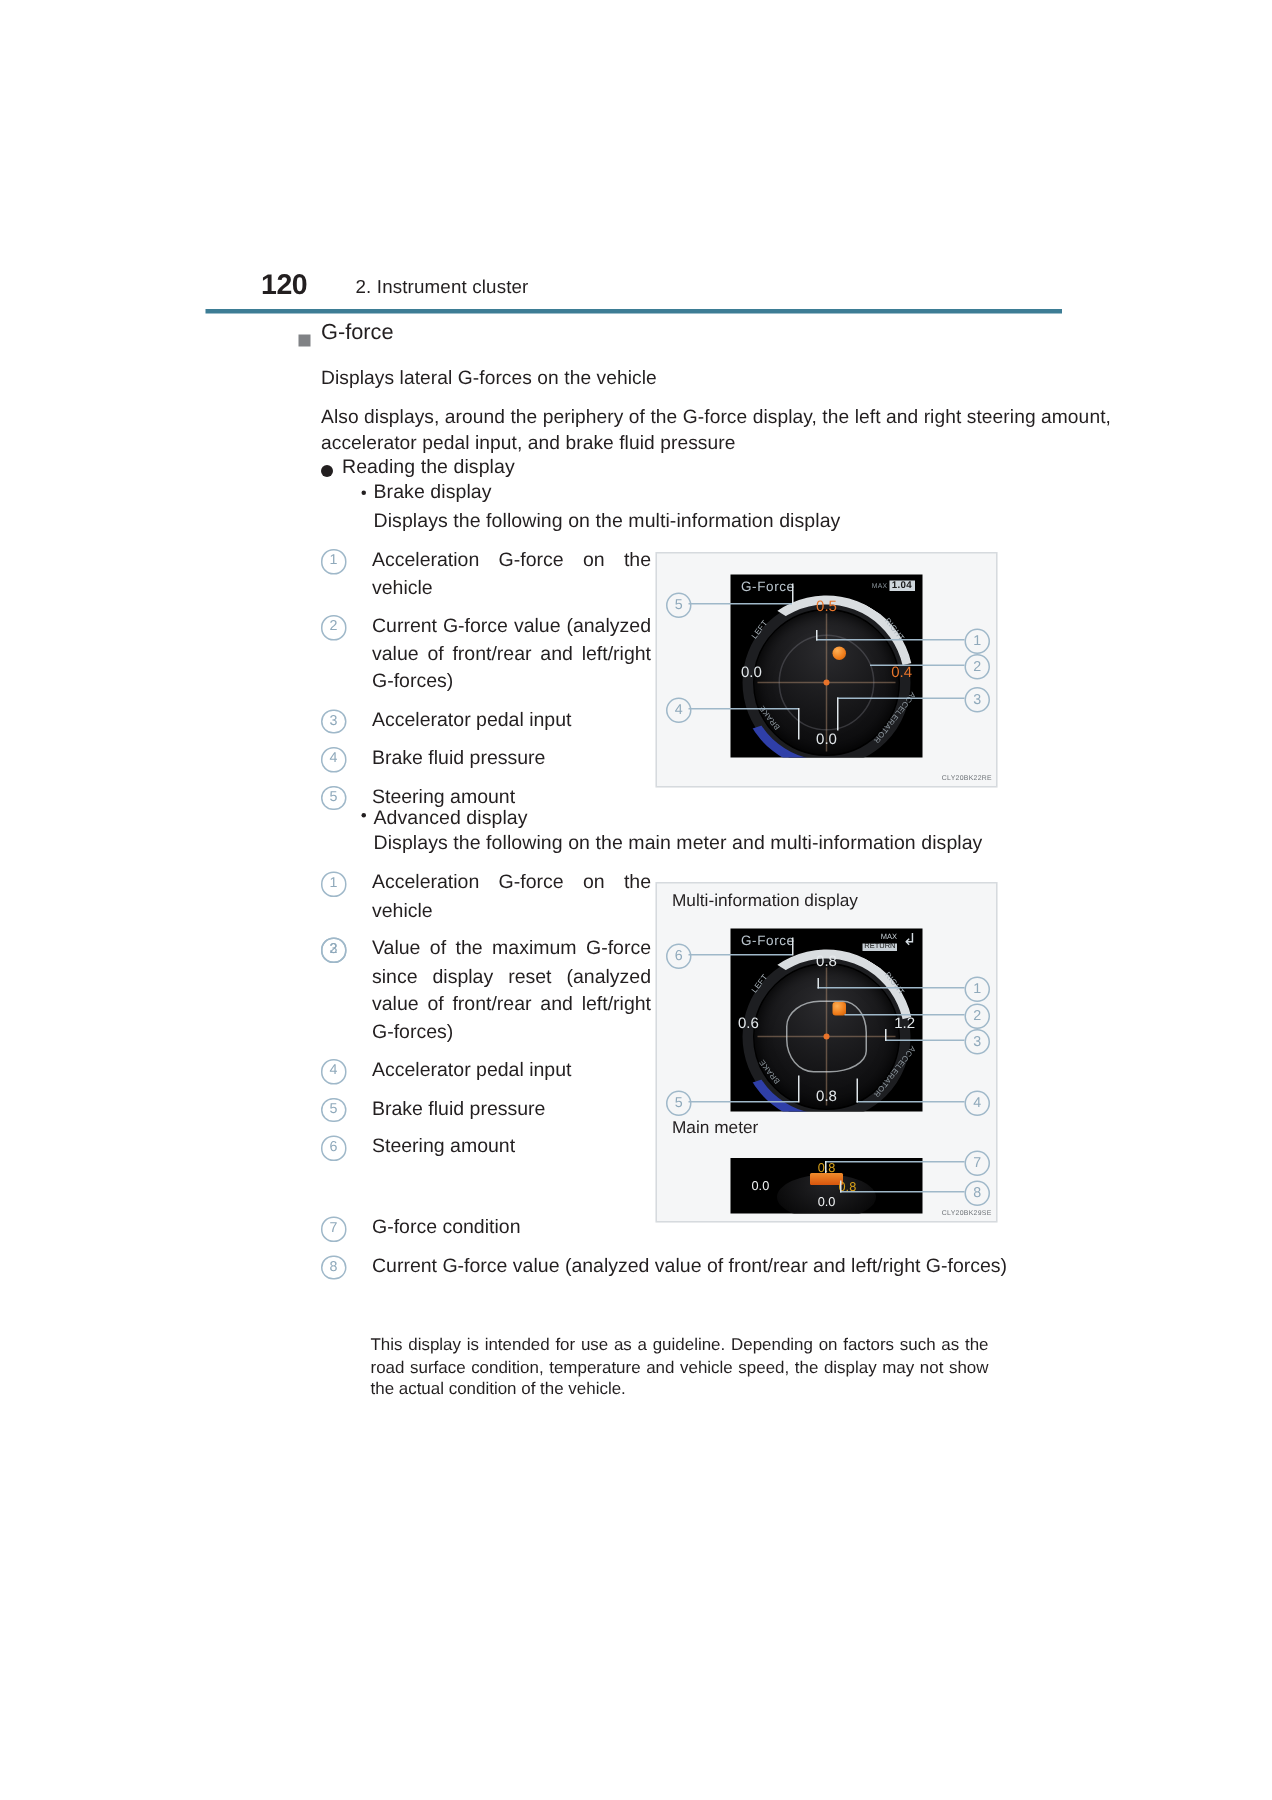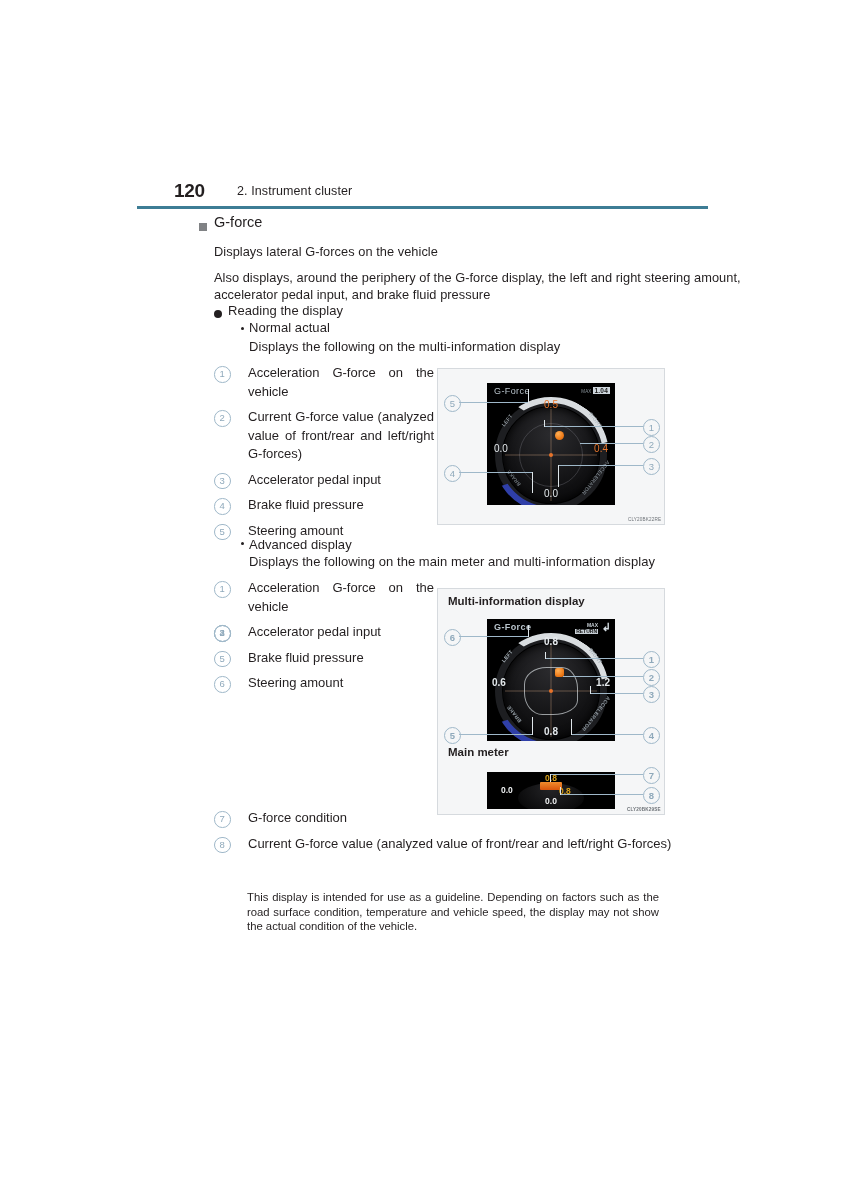--- a/index.html
+++ b/index.html
@@ -161,21 +161,21 @@
     color: #231f20;
   }
 
   
   .figure {
     position: absolute;
     background: #f5f6f7;
     border: 1px solid #d6dade;
   }
   .fig1 { left: 437px; top: 368px; width: 226px; height: 155px; }
-  .fig2 { left: 437px; top: 588px; width: 226px; height: 225px; font-weight: bold; }
+  .fig2 { left: 437px; top: 588px; width: 226px; height: 225px; }
 
   .fig-code {
     position: absolute;
     right: 3px;
     bottom: 2px;
     font-size: 5px;
     letter-spacing: 0.2px;
     color: #6d7277;
     font-family: "Liberation Sans", sans-serif;
     transform: scale(0.92);
@@ -442,21 +442,21 @@
   <div class="sq-bullet"></div>
   <div class="sec-heading-text">G-force</div>
 
   <div class="para p-intro1">Displays lateral G-forces on the vehicle</div>
   <div class="para p-intro2">Also displays, around the periphery of the G-force display, the left and right steering amount, accelerator pedal input, and brake fluid pressure</div>
 
   <div class="round-bullet"></div>
   <div class="para p-reading">Reading the display</div>
 
   <div class="mid-dot dot-normal"></div>
-  <div class="para p-normal-label">Normal actual</div>
+  <div class="para p-normal-label">Brake display</div>
   <div class="para p-normal-sub">Displays the following on the multi-information display</div>
 
   <div class="numlist first">
     <div class="num-item">
       <span class="circle">1</span>
       <span class="txt">Acceleration G-force on the vehicle</span>
     </div>
     <div class="num-item">
       <span class="circle">2</span>
       <span class="txt">Current G-force value (analyzed value of front/rear and left/right G-forces)</span>
@@ -482,20 +482,21 @@
   <div class="numlist second">
     <div class="num-item">
       <span class="circle">1</span>
       <span class="txt">Acceleration G-force on the vehicle</span>
     </div>
     <div class="num-item">
       <span class="circle">2</span>
     </div>
     <div class="num-item">
       <span class="circle">3</span>
+      <span class="txt">Value of the maximum G-force since display reset (analyzed value of front/rear and left/right G-forces)</span>
     </div>
     <div class="num-item nojustify">
       <span class="circle">4</span>
       <span class="txt">Accelerator pedal input</span>
     </div>
     <div class="num-item nojustify">
       <span class="circle">5</span>
       <span class="txt">Brake fluid pressure</span>
     </div>
     <div class="num-item nojustify">

